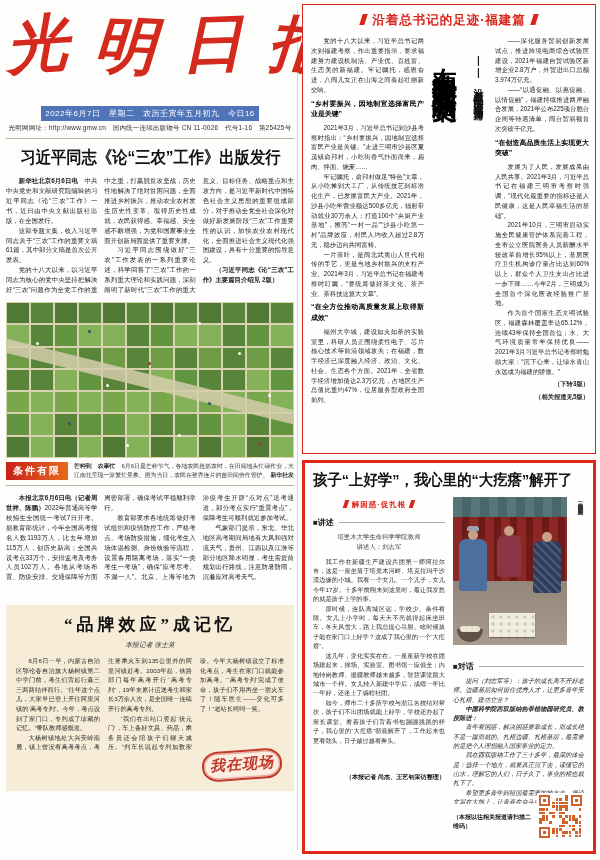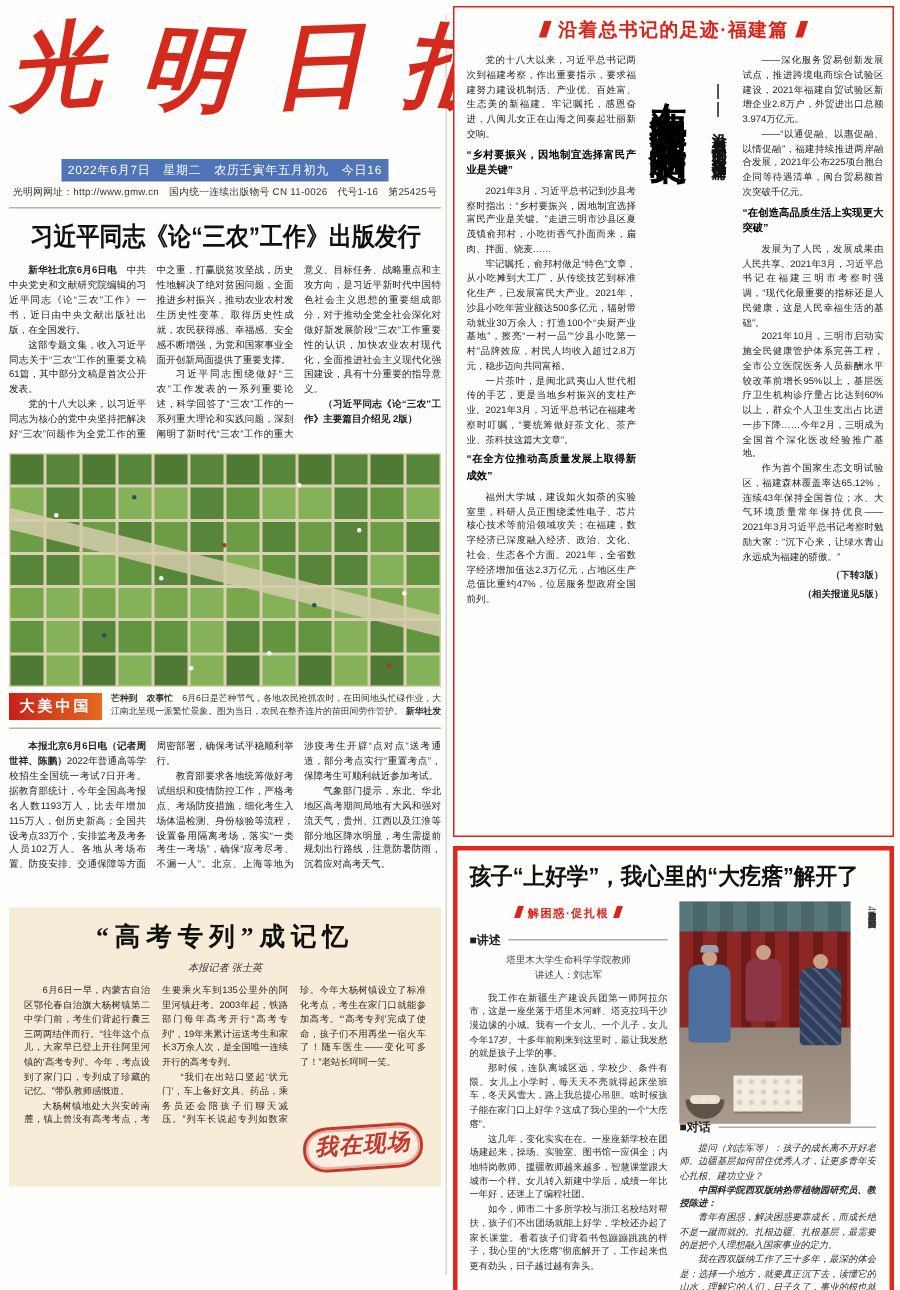--- a/index.html
+++ b/index.html
@@ -44,21 +44,21 @@
 
   .beige-box { margin-top:8px; background:#f6ecd8; padding:8px 10px; height:186px; }
   .bb-title { font-family:"Liberation Serif","DejaVu Serif",serif; font-weight:bold; font-size:17px; text-align:center; letter-spacing:4px; color:#111; }
   .bb-byline { text-align:center; font-size:6.8px; font-style:italic; color:#333; margin-top:4px; }
   .bb-body { position:relative; margin-top:6px; column-count:3; column-gap:8px; font-size:6.2px; line-height:1.55; text-align:justify; color:#2a2a2a; height:128px; overflow:hidden; }
   .bb-body p { text-indent:2em; }
   .stamp { position:absolute; right:2px; bottom:4px; width:80px; height:30px; border:2.5px solid #c0392b; border-radius:16px/14px; transform:rotate(-4deg); color:#c0392b; background:rgba(252,238,226,.85); box-shadow:inset 0 0 0 1.5px rgba(192,57,43,.35); display:flex; align-items:center; justify-content:center; font-family:"Liberation Serif",serif; font-weight:bold; font-style:italic; font-size:15px; letter-spacing:1px; }
 
   
   #right-col { position:absolute; left:302px; top:4px; width:294px; height:852px; }
-  .rt-box { border:1.5px solid #d9251c; height:554px; padding:7px 8px; position:relative; background:#fffefc; }
+  .rt-box { border:1.5px solid #d9251c; height:450px; padding:7px 8px; position:relative; background:#fffefc; }
   .rt-header { text-align:center; color:#d9251c; font-weight:bold; font-size:12.5px; letter-spacing:1px; }
   .flag-mark { display:inline-block; width:5px; height:11px; background:#d9251c; transform:skewX(-18deg); margin:0 6px; vertical-align:-1px; }
   .rt-content { position:relative; margin-top:7px; height:402px; }
   .rt-left { position:absolute; left:0; top:0; width:113px; height:402px; overflow:hidden; font-size:6.3px; line-height:1.55; text-align:justify; color:#222; }
   .rt-left p, .rt-right p { text-indent:2em; }
   .subhead { font-weight:bold; font-size:6.9px; margin:4px 0 3px; text-indent:0 !important; color:#000; }
   .rt-center { position:absolute; left:118px; top:4px; width:62px; height:398px; }
   .vtext { writing-mode:vertical-rl; }
   .rt-headline { position:absolute; left:0; top:8px; height:370px; font-weight:900; font-size:25px; letter-spacing:3px; color:#000; }
   .rt-subtitle { position:absolute; left:42px; top:16px; height:300px; font-weight:bold; font-size:10px; letter-spacing:2px; color:#111; }
@@ -88,21 +88,21 @@
   .person.pa { left:6px; top:42px; width:28px; height:52px; background:#4d6f9f; }
   .person.pa::after { content:""; position:absolute; top:-13px; left:50%; transform:translateX(-50%); width:12px; height:5px; border-radius:3px 3px 0 0; background:#9aa3ad; }
   .person.pb { left:44px; top:38px; width:24px; height:42px; background:#8c3545; }
   .person.pc { left:80px; top:44px; width:28px; height:52px; background:#303e5e; background-image:repeating-linear-gradient(45deg,rgba(255,255,255,.15) 0 2px,transparent 2px 6px); }
   .egg-box { position:absolute; left:36px; bottom:8px; width:46px; height:24px; background:#f1ede3; background-image:radial-gradient(circle at 4px 4px,#d8cfbc 1.5px,transparent 2px); background-size:8px 7px; box-shadow:0 1px 1px rgba(0,0,0,.3); }
   .egg-bowl { position:absolute; left:4px; bottom:3px; width:26px; height:13px; background:#5f5248; border-radius:0 0 13px 13px; }
   .egg-bowl::before { content:""; position:absolute; left:3px; top:-3px; width:20px; height:6px; border-radius:3px; background:radial-gradient(circle at 3px 3px,#efe7d6 2px,transparent 2.5px); background-size:6px 6px; background-color:#e8dfcc; }
   .ph-caption { position:absolute; left:258px; top:2px; width:13px; height:150px; font-size:5.6px; line-height:1.3; color:#333; }
   .ph-caption .credit { font-weight:bold; }
 
-  .dlg-area { position:absolute; left:140px; top:145px; width:131px; }
+  .dlg-area { position:absolute; left:140px; top:164px; width:131px; }
   .dlg-text { margin-top:4px; font-family:"Liberation Serif","DejaVu Serif",serif; font-style:italic; font-size:6.2px; line-height:1.5; text-align:justify; color:#2a2a2a; height:128px; overflow:hidden; }
   .dlg-text p { text-indent:2em; }
   .dlg-text .speaker { font-weight:bold; }
   .rb-footer-right { position:absolute; left:140px; top:316px; width:78px; font-weight:bold; font-size:6px; line-height:1.5; color:#111; }
   #qr-code { position:absolute; left:224px; top:296px; width:47px; height:47px; background:#fff; padding:2px; }
   #qr-code .qcell { position:absolute; background:#d2622a; }
   .finder { position:absolute; width:11px; height:11px; border:2px solid #d2622a; background:#fff; }
   .finder::after { content:""; position:absolute; left:2px; top:2px; width:3px; height:3px; background:#d2622a; }
 </style>
 </head>
@@ -229,38 +229,38 @@
         <div class="farmer" style="left: 202px; top: 100px; background: rgb(51, 77, 102);"></div>
         <div class="farmer" style="left: 232px; top: 50px; background: rgb(255, 255, 255);"></div>
         <div class="farmer" style="left: 252px; top: 140px; background: rgb(170, 51, 51);"></div>
         <div class="farmer" style="left: 120px; top: 142px; background: rgb(255, 255, 255);"></div>
         <div class="farmer" style="left: 82px; top: 28px; background: rgb(51, 77, 102);"></div>
         <div class="farmer" style="left: 192px; top: 20px; background: rgb(255, 255, 255);"></div>
         <div class="farmer" style="left: 262px; top: 92px; background: rgb(255, 255, 255);"></div>
       </div>
 
     <div class="caption-row">
-      <div class="caption-label">大美中国</div>
+      <div class="caption-label">条件有限</div>
       <div class="caption-text">
         <span class="cap-lead">芒种到　农事忙　</span><span>6月6日是芒种节气，各地农民抢抓农时，在田间地头忙碌作业，大江南北呈现一派繁忙景象。图为当日，农民在整齐连片的苗田间劳作管护。</span>
         <span class="credit">新华社发</span>
       </div>
     </div>
 
     <div class="rule"></div>
 
 
     <div class="body-3col b2">
       <p><b class="lead">本报北京6月6日电（记者周世祥、陈鹏）</b><span>2022年普通高等学校招生全国统一考试7日开考。据教育部统计，今年全国高考报名人数1193万人，比去年增加115万人，创历史新高；全国共设考点33万个，安排监考及考务人员102万人。各地从考场布置、防疫安排、交通保障等方面周密部署，确保考试平稳顺利举行。</span></p>
       <p>教育部要求各地统筹做好考试组织和疫情防控工作，严格考点、考场防疫措施，细化考生入场体温检测、身份核验等流程，设置备用隔离考场，落实“一类考生一考场”，确保“应考尽考、不漏一人”。北京、上海等地为涉疫考生开辟“点对点”送考通道，部分考点实行“重置考点”，保障考生可顺利就近参加考试。</p>
       <p>气象部门提示，东北、华北地区高考期间局地有大风和强对流天气，贵州、江西以及江淮等部分地区降水明显，考生需提前规划出行路线，注意防暑防雨，沉着应对高考天气。</p>
     </div>
 
     <div class="beige-box">
-      <div class="bb-title">“高考专列”成记忆</div>
+      <div class="bb-title">“品牌效应”成记忆</div>
       <div class="bb-byline">本报记者 张士英</div>
       <div class="bb-body">
         <p>6月6日一早，内蒙古自治区鄂伦春自治旗大杨树镇第二中学门前，考生们背起行囊三三两两结伴而行。“往年这个点儿，大家早已登上开往阿里河镇的‘高考专列’。今年，考点设到了家门口，专列成了珍藏的记忆。”带队教师感慨道。</p>
         <p>大杨树镇地处大兴安岭南麓，镇上曾没有高考考点，考生要乘火车到135公里外的阿里河镇赶考。2003年起，铁路部门每年高考开行“高考专列”，19年来累计运送考生和家长3万余人次，是全国唯一连续开行的高考专列。</p>
         <p>“我们在出站口竖起‘状元门’，车上备好文具、药品，乘务员还会陪孩子们聊天减压。”列车长说起专列如数家珍。今年大杨树镇设立了标准化考点，考生在家门口就能参加高考。“‘高考专列’完成了使命，孩子们不用再坐一宿火车了！随车医生——变化可多了！”老站长呵呵一笑。</p>
         <div class="stamp">我在现场</div>
       </div>
     </div>
   </div>
 

